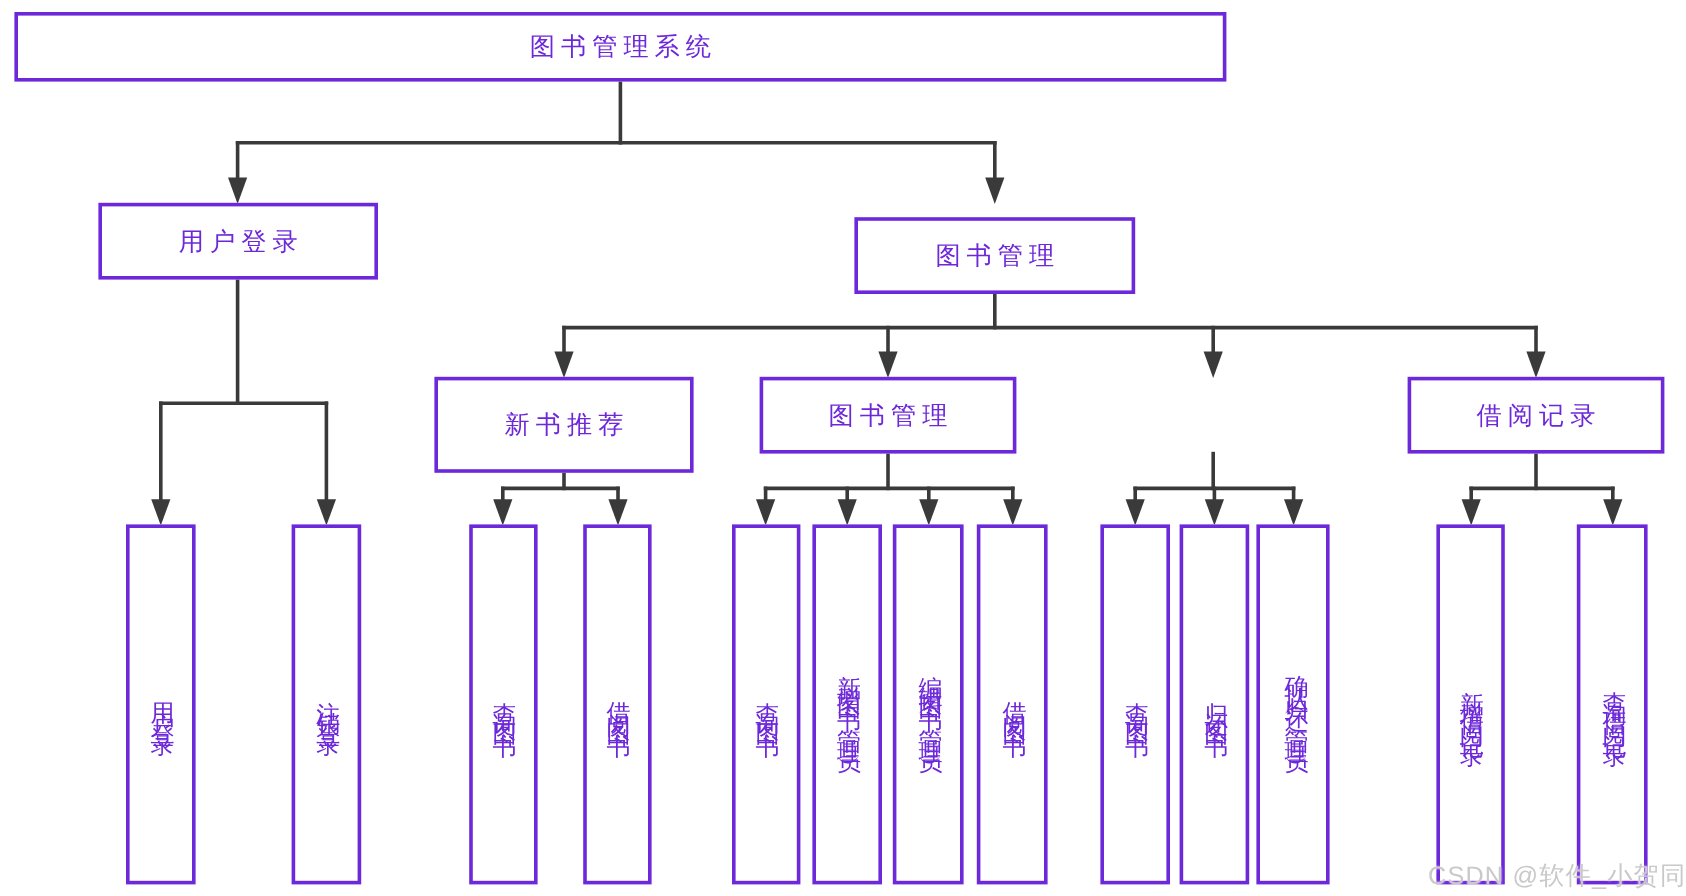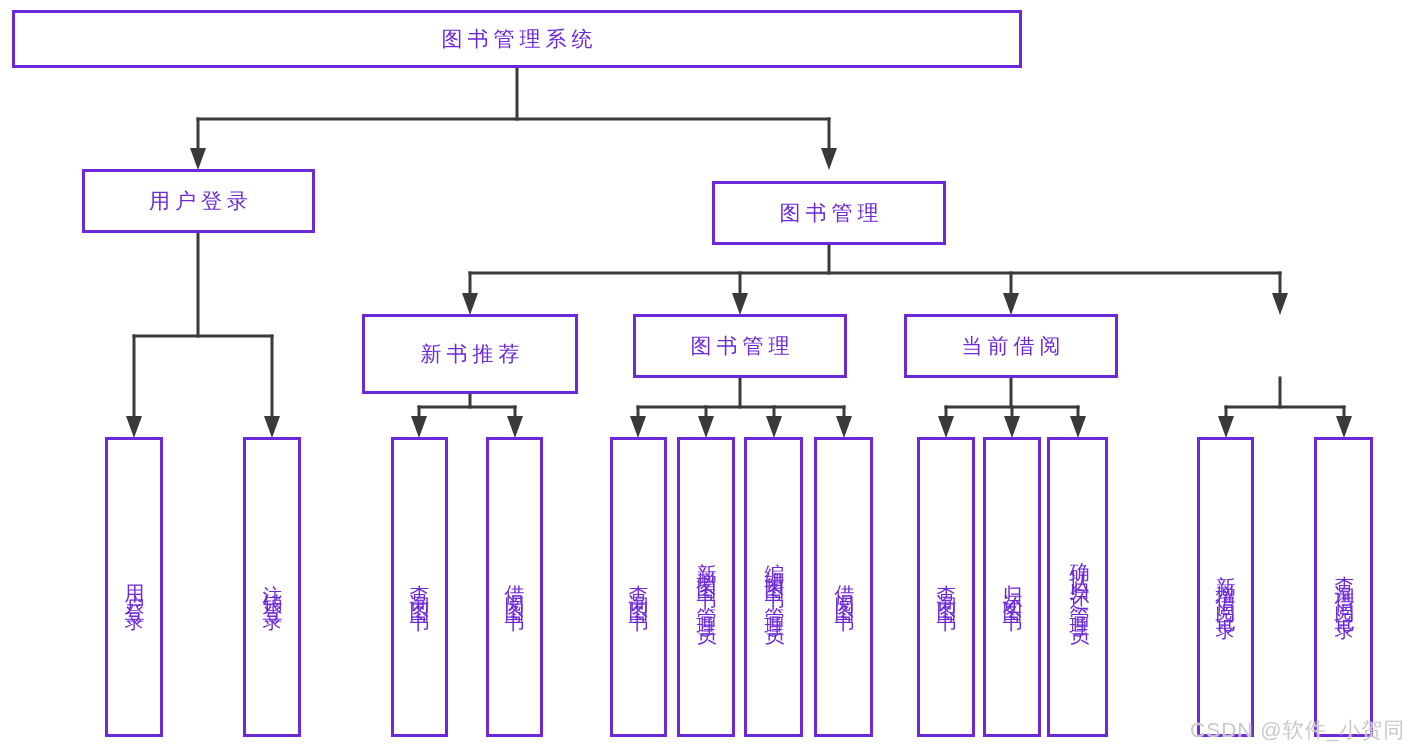--- a/index.html
+++ b/index.html
@@ -146,21 +146,21 @@
     </g>
   </svg>
 
   <div class="node hnode n-root">图书管理系统</div>
 
   <div class="node hnode n-user-login">用户登录</div>
   <div class="node hnode n-book-mgmt">图书管理</div>
 
   <div class="node hnode n-new-books">新书推荐</div>
   <div class="node hnode n-book-borrow">图书管理</div>
-  <div class="node hnode n-current-borrow">当前借阅</div>
+  <div class="node hnode n-borrow-records">借阅记录</div>
 
   <div class="node vnode n-u1">用户登录</div>
   <div class="node vnode n-u2">注销登录</div>
 
   <div class="node vnode n-n1">查询图书</div>
   <div class="node vnode n-n2">借阅图书</div>
 
   <div class="node vnode n-b1">查询图书</div>
   <div class="node vnode n-b2">新增图书（管理员）</div>
   <div class="node vnode n-b3">编辑图书（管理员）</div>

